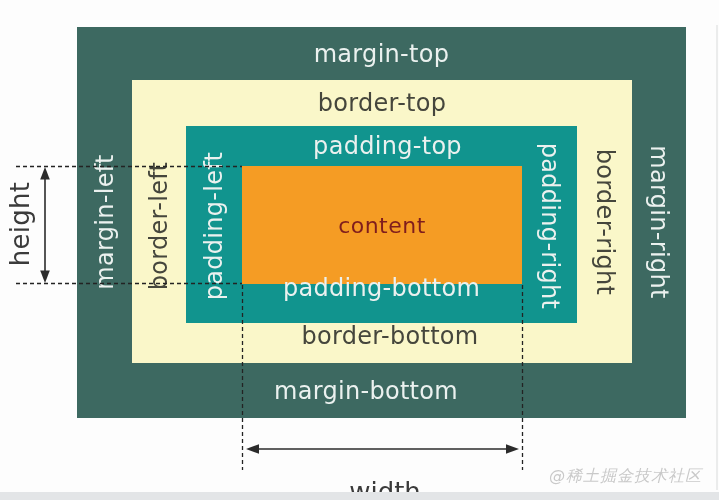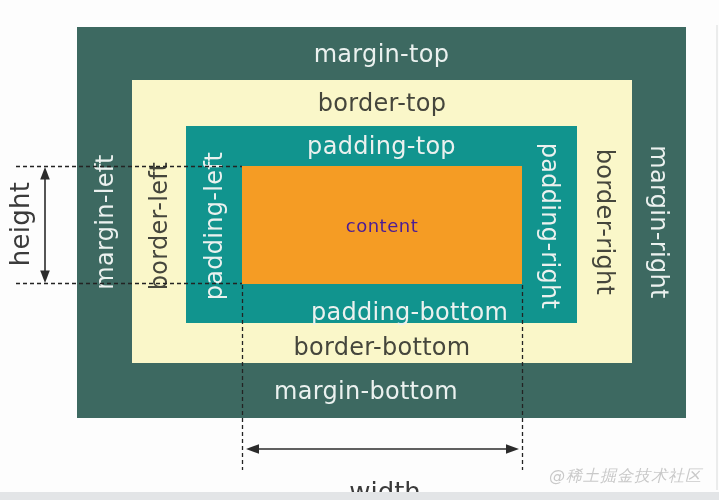--- a/index.html
+++ b/index.html
@@ -7,31 +7,31 @@
     position:relative;width:719px;height:500px;overflow:hidden;
     background:#fdfdfd;font-family:"DejaVu Sans",sans-serif;
   }
   
   .area{position:absolute;}
   .margin-area{left:77px;top:27px;width:609px;height:391px;background:#3D6961;}
   .border-area{left:132px;top:80px;width:500px;height:283px;background:#FAF7C9;}
   .padding-area{left:186px;top:126px;width:391px;height:197px;background:#11948E;}
   .content-area{left:242px;top:166px;width:280px;height:118px;background:#F59C24;
     display:flex;align-items:center;justify-content:center;}
-  .content-area span{color:#4c1d95;font-size:18px;letter-spacing:.5px;}
+  .content-area span{color:#7f1d1d;font-size:22px;letter-spacing:.5px;}
   
   .lbl{position:absolute;display:flex;align-items:center;justify-content:center;
     font-size:24px;letter-spacing:.3px;white-space:nowrap;}
   .light{color:#EBF1EF;}
   .dark{color:#45463C;}
   .lbl-margin-top{left:77px;top:27px;width:609px;height:53px;}
   .lbl-border-top{left:132px;top:80px;width:500px;height:46px;}
-  .lbl-padding-top{left:186px;top:126px;width:391px;height:40px;}
-  .lbl-padding-bottom{left:186px;top:300px;width:391px;height:23px;padding-left:28px;}
-  .lbl-border-bottom{left:132px;top:321px;width:500px;height:52px;}
+  .lbl-padding-top{left:186px;top:126px;width:391px;height:40px;padding-left:6px;}
+  .lbl-padding-bottom{left:186px;top:276px;width:391px;height:23px;}
+  .lbl-border-bottom{left:132px;top:310px;width:500px;height:52px;padding-left:8px;}
   .lbl-margin-bottom{left:77px;top:363px;width:578px;height:55px;}
   
   .vlbl{position:absolute;white-space:nowrap;font-size:24px;letter-spacing:.3px;
     transform:translate(-50%,-50%) rotate(-90deg);}
   .vlbl.cw{transform:translate(-50%,-50%) rotate(90deg);}
   .lbl-margin-left{left:105px;top:222px;}
   .lbl-border-left{left:159px;top:226px;}
   .lbl-padding-left{left:214px;top:226px;}
   .lbl-padding-right{left:550px;top:226px;}
   .lbl-border-right{left:605px;top:222px;}

